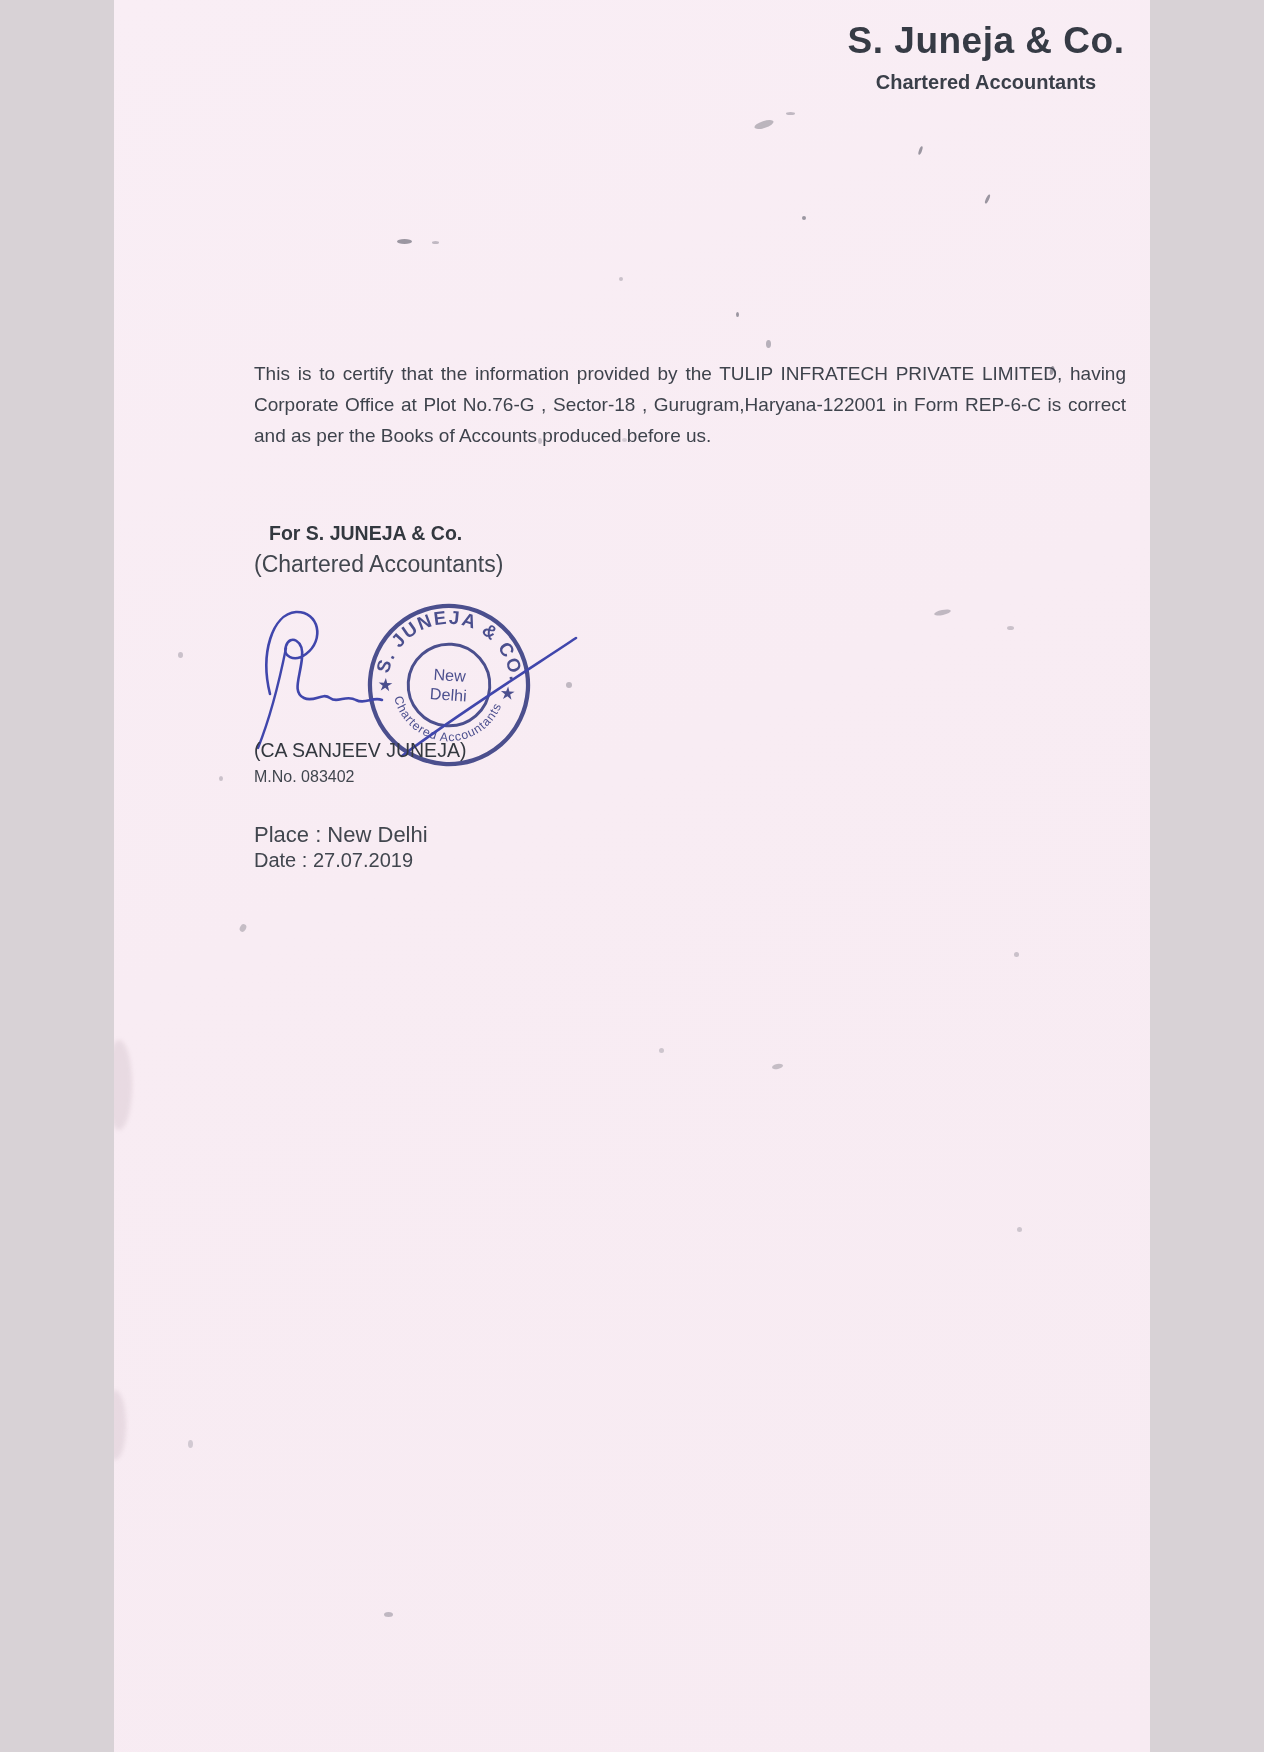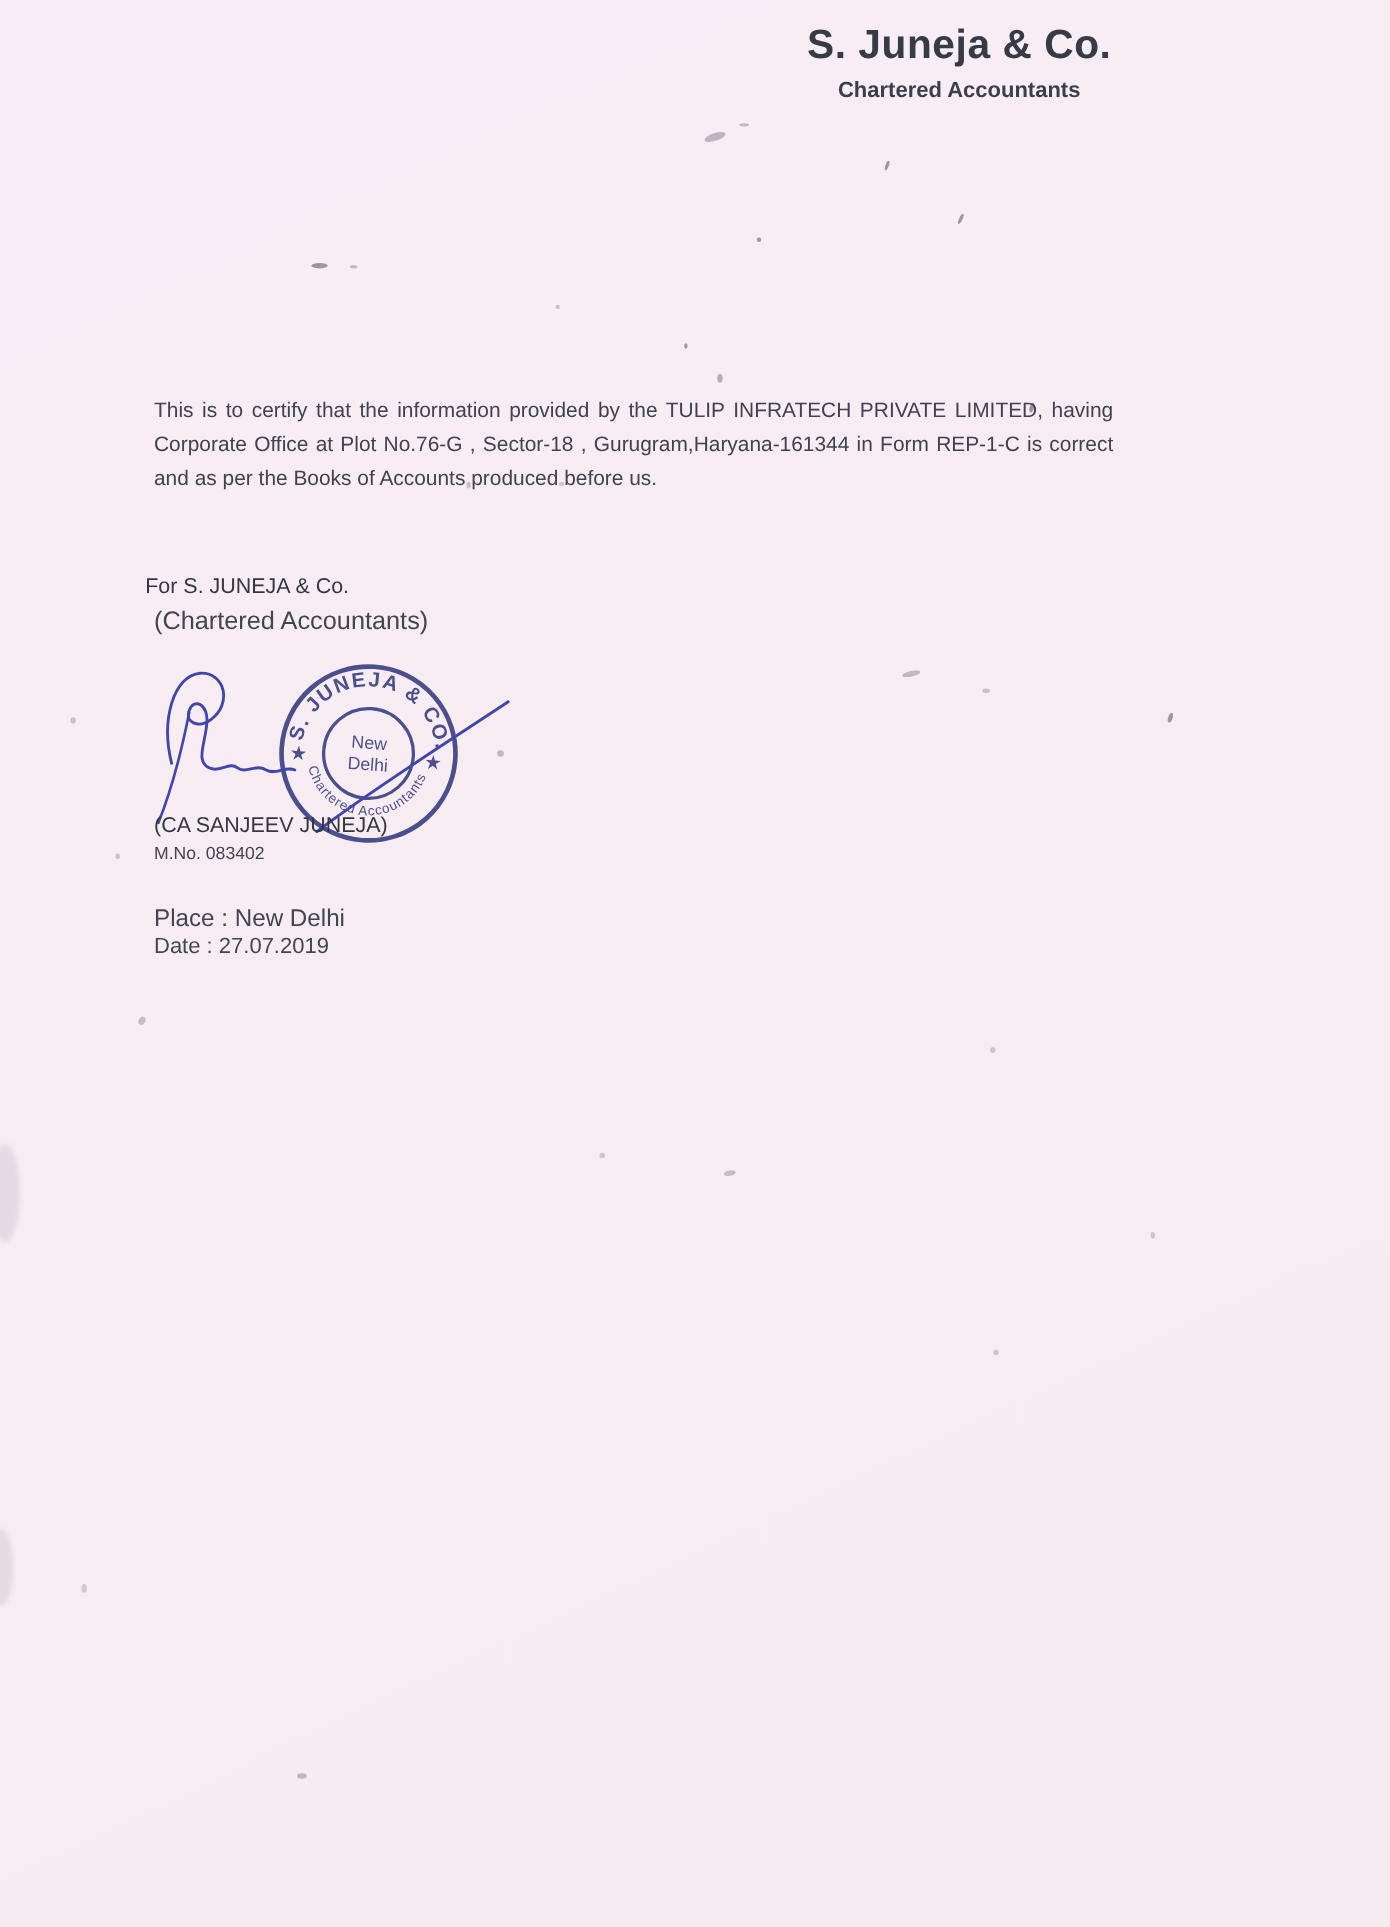--- a/index.html
+++ b/index.html
@@ -1,18 +1,18 @@
 <!DOCTYPE html>
 <html><head>
 <meta charset="utf-8">
 <style>
   html,body{margin:0;padding:0;background:#d8d2d6;}
   .page{
     position:relative;
-    width:1264px;height:1752px;
+    width:1036px;height:1752px;
     margin:0 auto;
     background:linear-gradient(155deg,#f9eef5 0%,#f8ecf3 45%,#f7ebf2 100%);
     font-family:"Liberation Sans",sans-serif;
     color:#3c414b;
     overflow:hidden;
   }
   .header{position:absolute;top:20px;left:730px;width:284px;text-align:center;}
   .firm-name{font-size:37px;font-weight:700;color:#363b45;letter-spacing:0.5px;white-space:nowrap;}
   .firm-subtitle{font-size:20px;font-weight:700;color:#3a3f49;margin-top:9px;}
   .title-wrap{position:absolute;top:270px;left:140px;width:872px;text-align:center;}
@@ -21,21 +21,21 @@
     font-size:22px;font-weight:700;color:#2f343d;
     letter-spacing:0.6px;
     border-bottom:3px solid #333842;
     padding:0 3px 3px 3px;
   }
   .body-text{
     position:absolute;top:358px;left:140px;width:872px;
     font-size:19px;line-height:31px;color:#3e434c;
     text-align:justify;margin:0;
   }
-  .sig-for{position:absolute;top:522px;left:132px;font-size:19.5px;font-weight:400;color:#33383f;}
+  .sig-for{position:absolute;top:522px;left:155px;font-size:19.5px;font-weight:700;color:#33383f;}
   .sig-ca{position:absolute;top:551px;left:140px;font-size:23px;color:#41464e;}
   .signature{position:absolute;top:596px;left:138px;width:344px;height:184px;}
   .stamp{position:absolute;top:600px;left:250px;width:170px;height:170px;transform:rotate(4deg);opacity:0.88;}
   .sig-name{position:absolute;top:739px;left:140px;font-size:19.5px;font-weight:400;color:#33383f;}
   .sig-mno{position:absolute;top:768px;left:140px;font-size:16px;color:#41464e;}
   .sig-place{position:absolute;top:822px;left:140px;font-size:22px;color:#41464e;}
   .sig-date{position:absolute;top:849px;left:140px;font-size:20px;color:#41464e;}
   .footer{
     position:absolute;top:1553px;left:135px;width:882px;
     text-align:center;font-size:19px;color:#4b505a;
@@ -47,21 +47,21 @@
 <body>
 
 <div class="page">
 
   <header class="header">
     <div class="firm-name">S. Juneja &amp; Co.</div>
     <div class="firm-subtitle">Chartered Accountants</div>
   </header>
 
 
-  <p class="body-text">This is to certify that the information provided by the TULIP INFRATECH PRIVATE LIMITED, having Corporate Office at Plot No.76-G , Sector-18 , Gurugram,Haryana-161344 in Form REP-1-C is correct and as per the Books of Accounts produced before us.</p>
+  <p class="body-text">This is to certify that the information provided by the TULIP INFRATECH PRIVATE LIMITED, having Corporate Office at Plot No.76-G , Sector-18 , Gurugram,Haryana-122001 in Form REP-6-C is correct and as per the Books of Accounts produced before us.</p>
 
   <div class="sig-for">For S. JUNEJA &amp; Co.</div>
   <div class="sig-ca">(Chartered Accountants)</div>
 
   <svg class="stamp" viewBox="0 0 200 200" aria-hidden="true">
     <defs>
       <path id="arcTop" d="M 32.3,124.6 A 72,72 0 1 1 167.7,124.6" fill="none"></path>
       <path id="arcBottom" d="M 36.2,117.1 A 66,66 0 0 0 163.8,117.1" fill="none"></path>
     </defs>
     <circle cx="100" cy="100" r="93" fill="none" stroke="#343a80" stroke-width="5"></circle>

